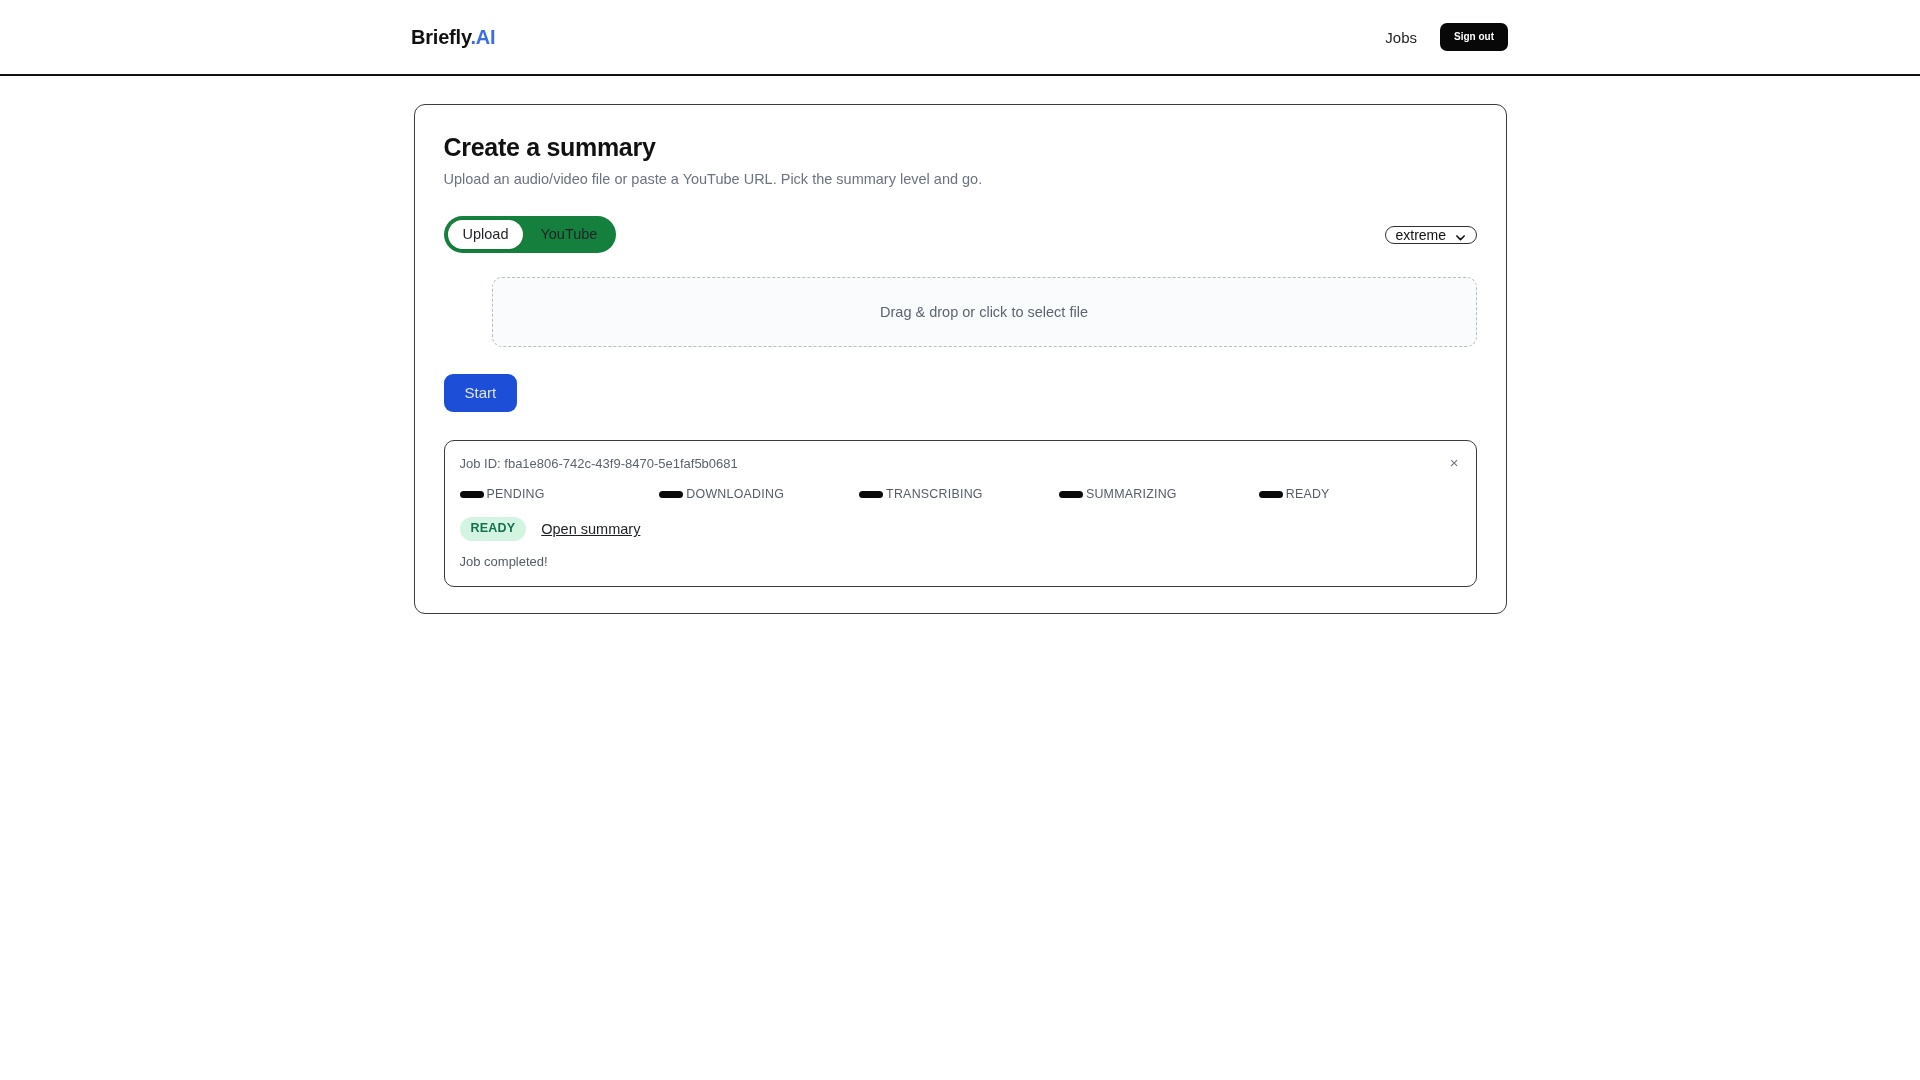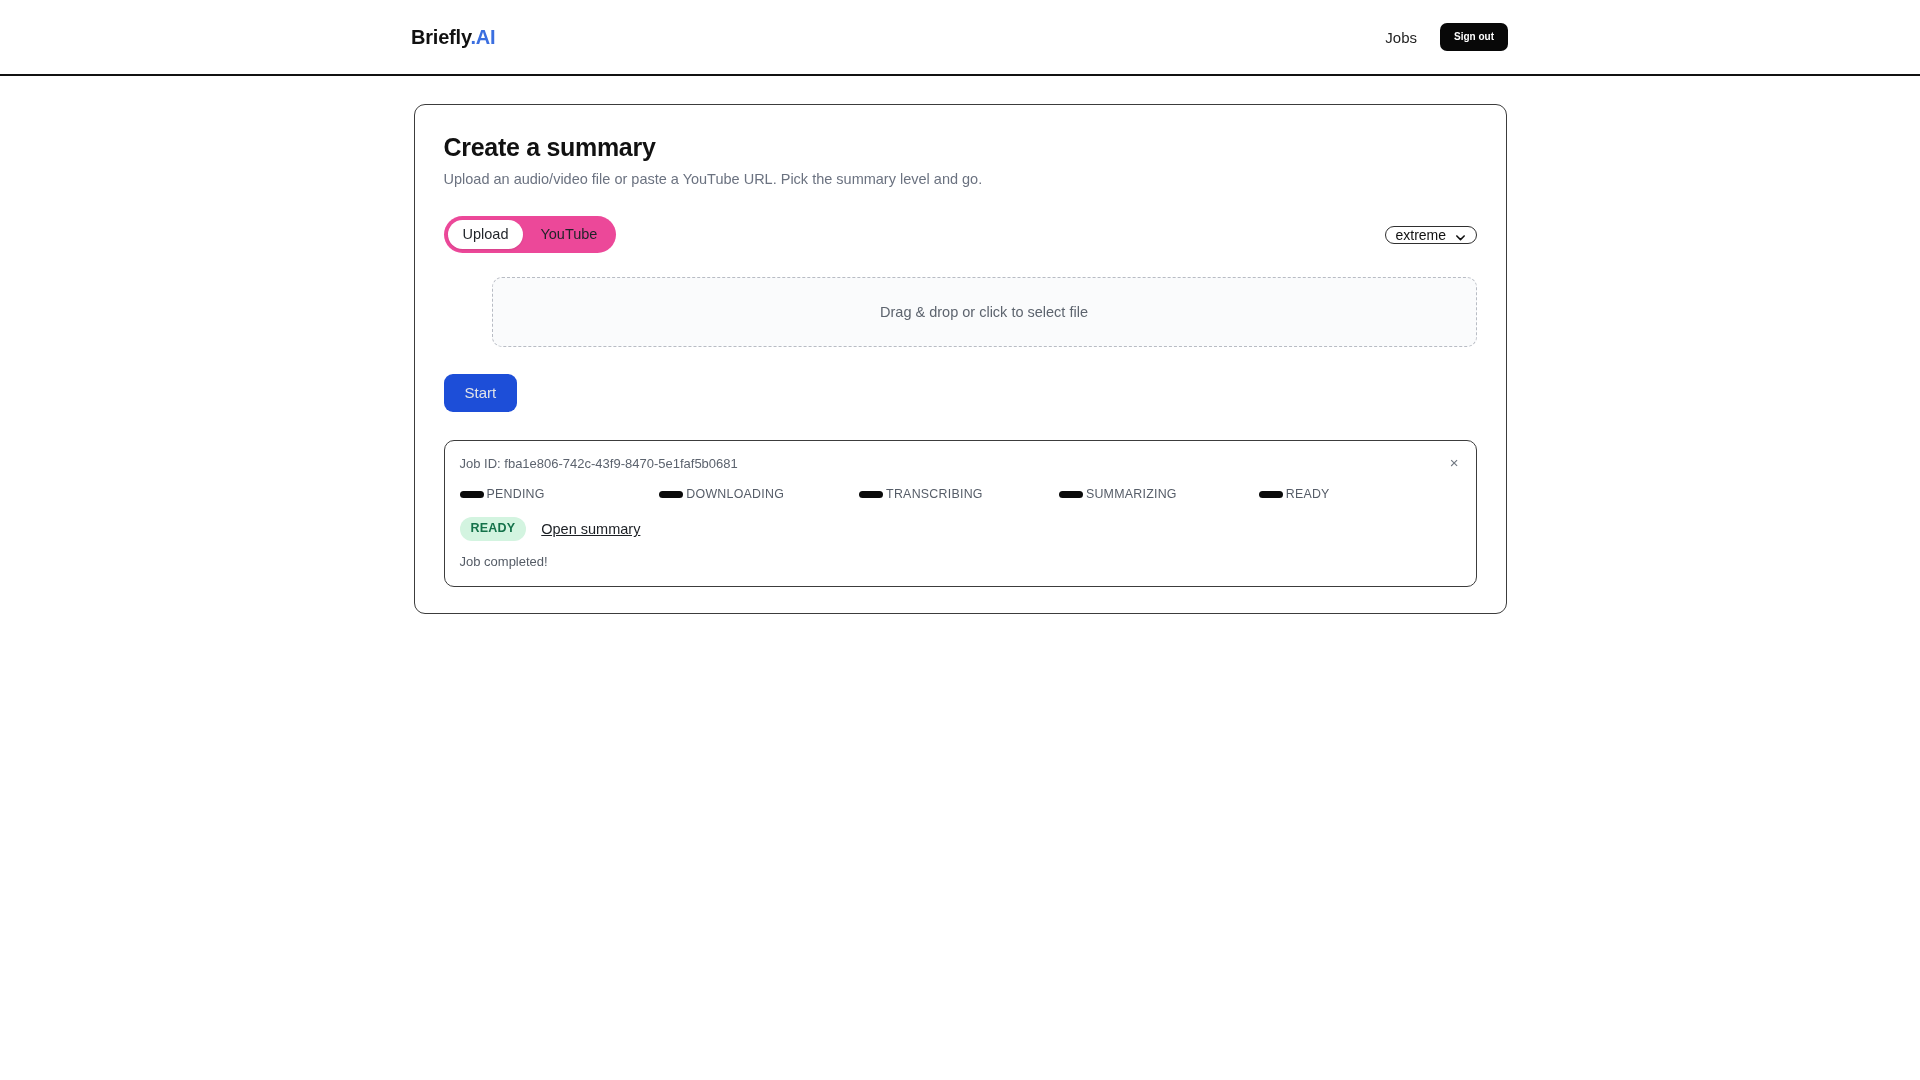--- a/index.html
+++ b/index.html
@@ -91,21 +91,21 @@
   
   .controls-row {
     display: flex;
     align-items: center;
     justify-content: space-between;
     margin-bottom: 24px;
   }
   .segmented {
     display: inline-flex;
     align-items: center;
-    background: #ec4899;
+    background: #15803d;
     border-radius: 999px;
     padding: 4px;
     gap: 2px;
   }
   .seg-btn {
     border: none;
     background: transparent;
     font-family: "Liberation Sans", sans-serif;
     font-size: 14.5px;
     color: #1f2328;

